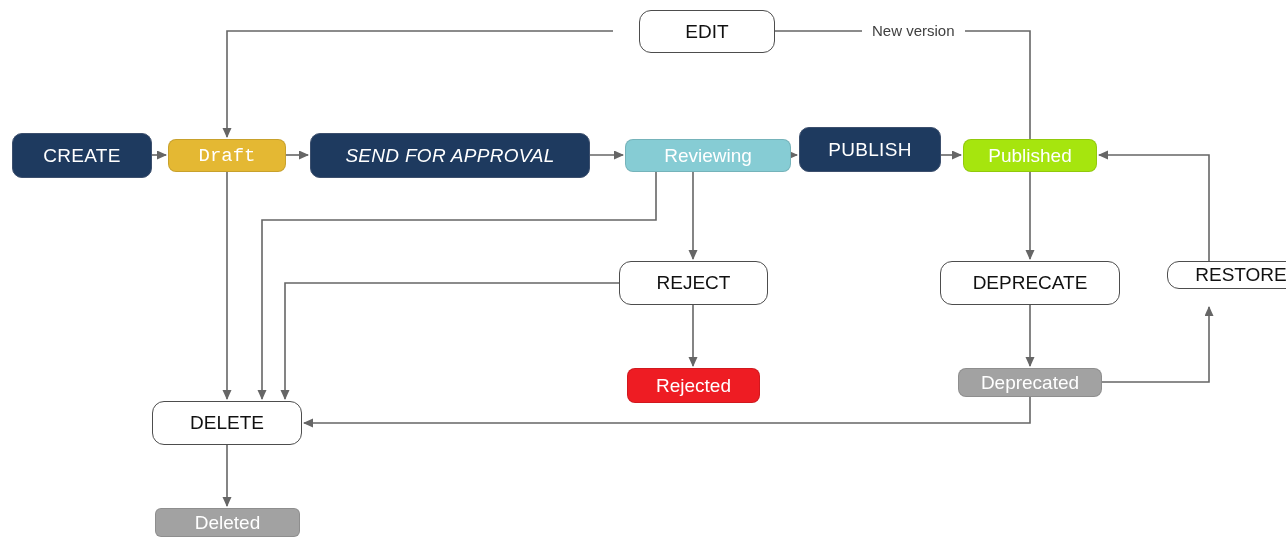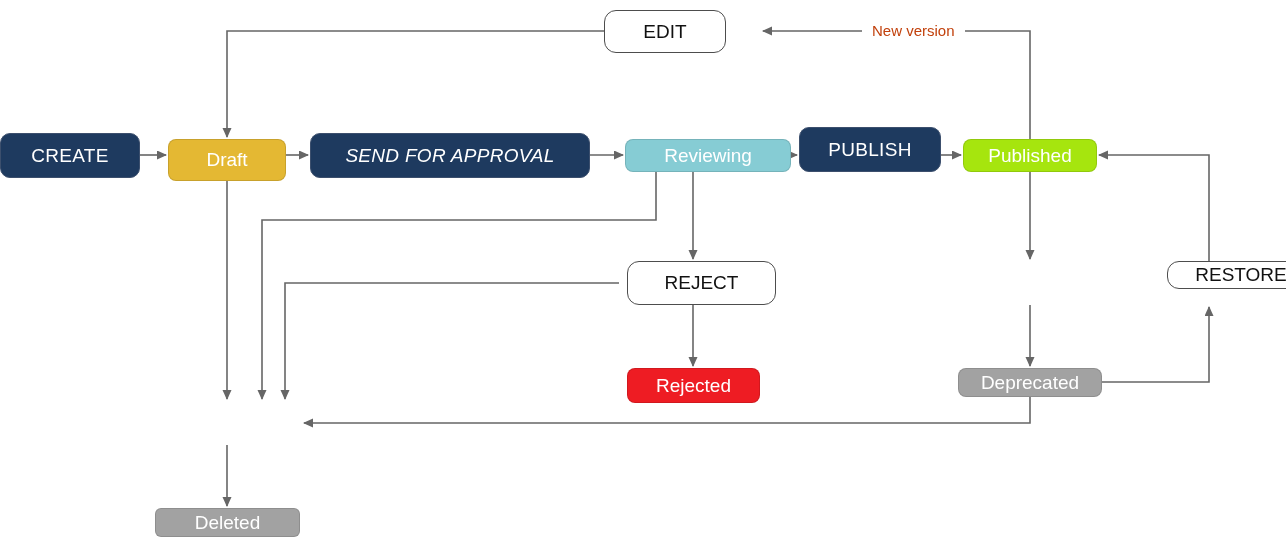--- a/index.html
+++ b/index.html
@@ -25,21 +25,21 @@
   .pill.draft{background:var(--draft-fill,#e4b833);}
   .pill.reviewing{background:var(--reviewing-fill,#86ccd4);}
   .pill.published{background:var(--published-fill,#a6e50e);}
   .pill.rejected{background:var(--rejected-fill,#ee1c23);}
   .pill.neutral{background:var(--neutral-fill,#a2a2a2);}
   .outline{
     background:#ffffff;color:var(--text-dark,#111);
     border:1.6px solid var(--outline-stroke,#4d4d4d);border-radius:12px;font-size:19px;
   }
   .edge-label{
-    position:absolute;background:#ffffff;color:#c2410c;font-size:15px;
+    position:absolute;background:#ffffff;color:#404040;font-size:15px;
     padding:1px 10px;line-height:18px;text-align:center;
   }
 </style>
 </head>
 <body>
 
 <div class="canvas">
 
   <svg class="wires" viewBox="0 0 1286 544" xmlns="http://www.w3.org/2000/svg">
     <defs>
@@ -62,39 +62,41 @@
     <path class="wire" d="M1209,261 L1209,155 L1099,155" marker-end="url(#arr)"></path>
     <path class="wire" d="M227,172 L227,399" marker-end="url(#arr)"></path>
     <path class="wire" d="M656,172 L656,220 L262,220 L262,399" marker-end="url(#arr)"></path>
     <path class="wire" d="M619,283 L285,283 L285,399" marker-end="url(#arr)"></path>
     <path class="wire" d="M1030,397 L1030,423 L304,423" marker-end="url(#arr)"></path>
     <path class="wire" d="M227,445 L227,506" marker-end="url(#arr)"></path>
   </svg>
 
   <span class="edge-label" style="left:862px;top:21px;">New version</span>
 
-  <div class="node action" style="left:0px;top:133px;width:140px;height:45px;">CREATE</div>
+  <div class="node action" style="left:12px;top:133px;width:140px;height:45px;">CREATE</div>
 
-  <div class="node pill draft" style="left:168px;top:139px;width:118px;height:42px;">Draft</div>
+  <div class="node pill draft" style="left:168px;top:139px;width:118px;height:33px;font-family:Liberation Mono, monospace;">Draft</div>
 
   <div class="node action" style="left:310px;top:133px;width:280px;height:45px;font-style:italic;">SEND FOR APPROVAL</div>
 
   <div class="node pill reviewing" style="left:625px;top:139px;width:166px;height:33px;">Reviewing</div>
 
   <div class="node action" style="left:799px;top:127px;width:142px;height:45px;">PUBLISH</div>
 
   <div class="node pill published" style="left:963px;top:139px;width:134px;height:33px;">Published</div>
 
-  <div class="node outline" style="left:604px;top:10px;width:122px;height:43px;">EDIT</div>
+  <div class="node outline" style="left:639px;top:10px;width:136px;height:43px;">EDIT</div>
 
-  <div class="node outline" style="left:619px;top:261px;width:149px;height:44px;margin-left:8px;">REJECT</div>
+  <div class="node outline" style="left:619px;top:261px;width:149px;height:44px;">REJECT</div>
 
   <div class="node pill rejected" style="left:627px;top:368px;width:133px;height:35px;">Rejected</div>
 
+  <div class="node outline" style="left:940px;top:261px;width:180px;height:44px;">DEPRECATE</div>
 
   <div class="node outline" style="left:1167px;top:261px;width:148px;height:28px;">RESTORE</div>
 
   <div class="node pill neutral" style="left:958px;top:368px;width:144px;height:29px;">Deprecated</div>
 
+  <div class="node outline" style="left:152px;top:401px;width:150px;height:44px;">DELETE</div>
 
   <div class="node pill neutral" style="left:155px;top:508px;width:145px;height:29px;border-radius:6px;">Deleted</div>
 
 </div>
 
 </body></html>

